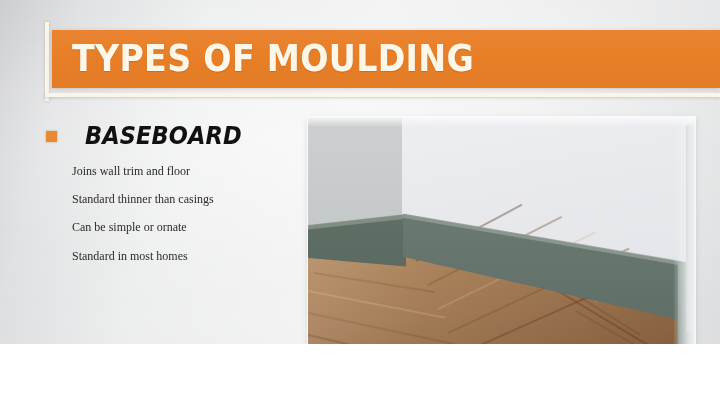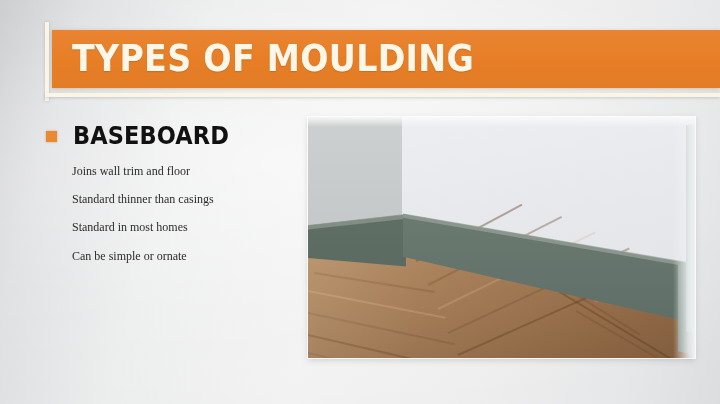--- a/index.html
+++ b/index.html
@@ -4,21 +4,21 @@
 <style>
   html, body {
     margin: 0;
     padding: 0;
     background: #ffffff;
   }
 
   #slide {
     position: relative;
     width: 720px;
-    height: 404px;
+    height: 344px;
     overflow: hidden;
     font-family: "Liberation Sans", sans-serif;
     background: linear-gradient(105deg,
                 #c9cacc 0%,
                 #dddee0 10%,
                 #eceded 26%,
                 #f2f2f2 48%,
                 #eeeeef 70%,
                 #e6e7e8 88%,
                 #dcdddf 100%);
@@ -95,21 +95,22 @@
   .content {
     position: absolute;
     left: 46px;
     top: 122px;
     width: 250px;
   }
 
   .head-row {
     display: flex;
     align-items: flex-start;
-    gap: 16px;
+    gap: 28px;
+    font-style: italic;
   }
 
   .bullet-square {
     width: 11px;
     height: 11px;
     margin-top: 9px;
     flex: 0 0 auto;
     background: #e98a33;
     box-shadow: 0 0 2px rgba(170,110,40,0.5);
   }
@@ -293,22 +294,22 @@
   </div>
 
   <div class="content">
     <div class="head-row">
       <span class="bullet-square"></span>
       <span class="heading">BASEBOARD</span>
     </div>
     <ul class="bullet-list">
       <li>Joins wall trim and floor</li>
       <li>Standard thinner than casings</li>
+      <li>Can be simple or ornate</li>
       <li>Standard in most homes</li>
-      <li>Can be simple or ornate</li>
     </ul>
   </div>
 
   <div class="photo-frame">
     <div class="photo-scene">
 
       <div class="wall-left"></div>
       <div class="wall-back"></div>
 
       <div class="floor"></div>

